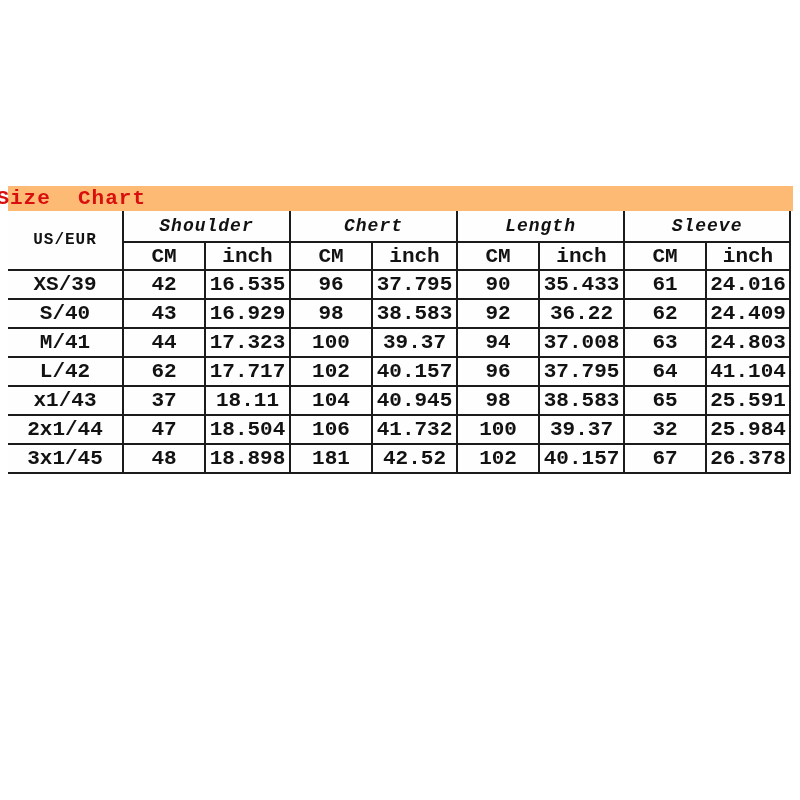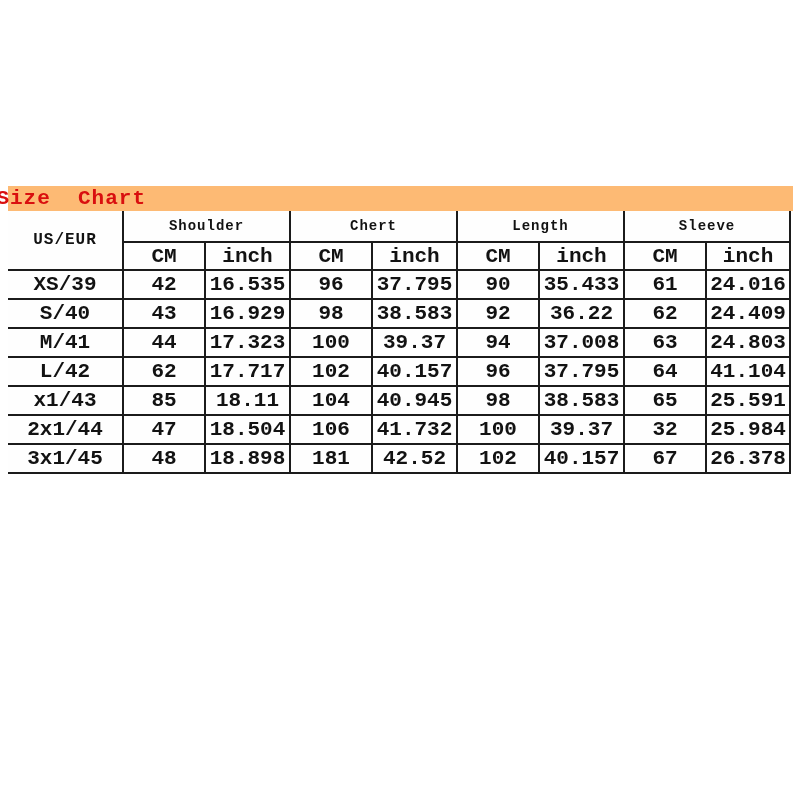--- a/index.html
+++ b/index.html
@@ -58,22 +58,23 @@
   
   table.size-table tr > th:first-child,
   table.size-table tr > td:first-child {
     border-left: none;
   }
   table.size-table thead tr:first-child th {
     border-top: none;
   }
   th.group-h {
     height: 30px;
-    font-size: 14px;
+    font-size: 18px;
     letter-spacing: 1px;
+    font-style: italic;
   }
   th.corner-h {
     font-size: 16px;
     letter-spacing: 1px;
   }
   th.unit-h {
     height: 26px;
     font-size: 21px;
   }
   td.size-c, td.val-c {
@@ -162,21 +163,21 @@
           <td class="val-c">17.717</td>
           <td class="val-c">102</td>
           <td class="val-c">40.157</td>
           <td class="val-c">96</td>
           <td class="val-c">37.795</td>
           <td class="val-c">64</td>
           <td class="val-c">41.104</td>
         </tr>
         <tr>
           <td class="size-c">x1/43</td>
-          <td class="val-c">85</td>
+          <td class="val-c">37</td>
           <td class="val-c">18.11</td>
           <td class="val-c">104</td>
           <td class="val-c">40.945</td>
           <td class="val-c">98</td>
           <td class="val-c">38.583</td>
           <td class="val-c">65</td>
           <td class="val-c">25.591</td>
         </tr>
         <tr>
           <td class="size-c">2x1/44</td>

